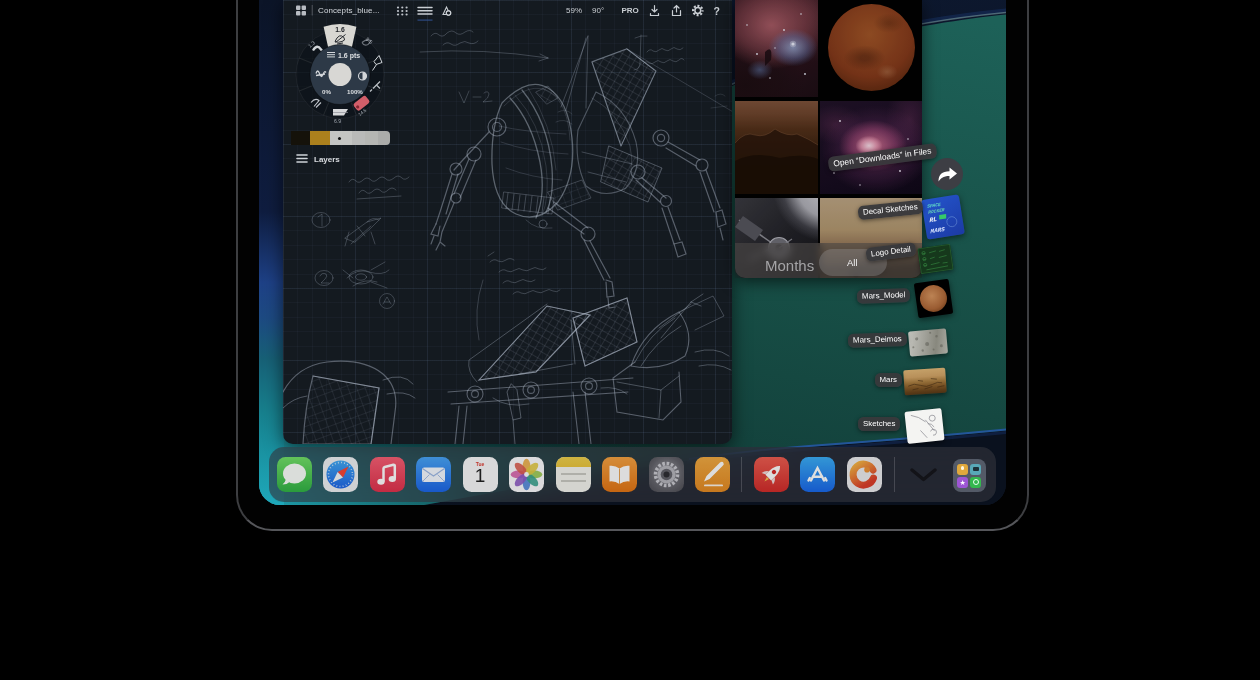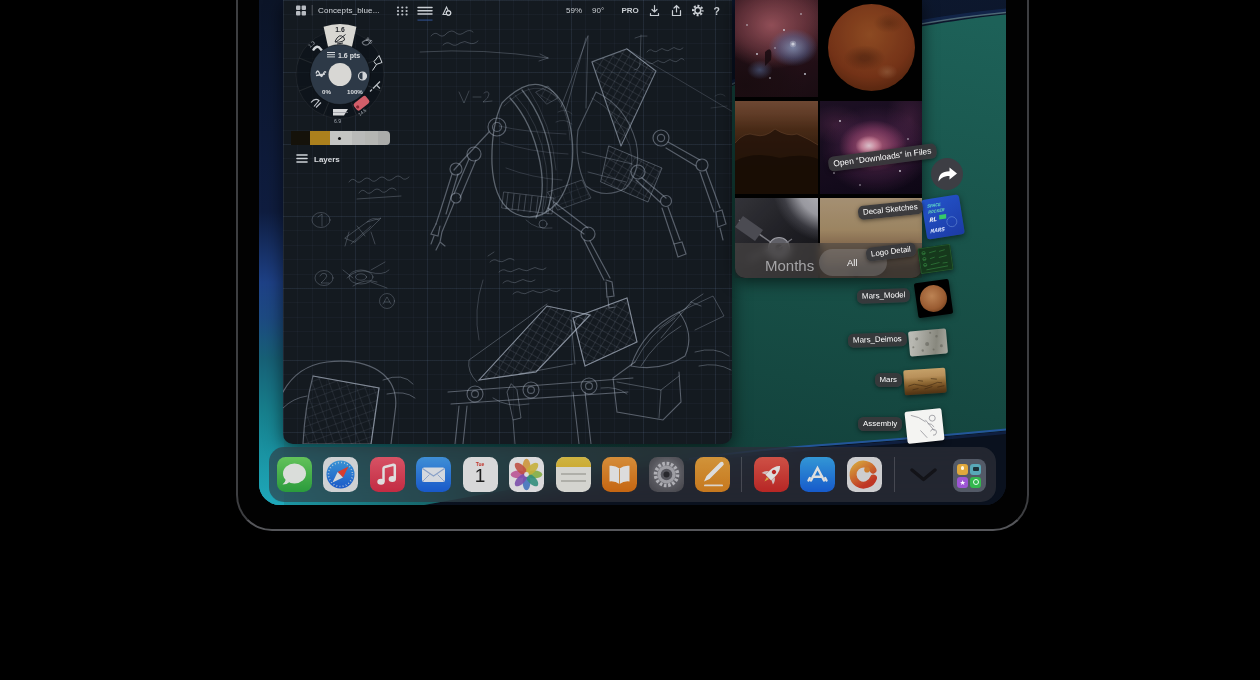--- a/index.html
+++ b/index.html
@@ -548,21 +548,21 @@
         <path d="M 18.5 9.5 L 26 15.5 L 18.5 21.5 L 18.5 18 C 12 18 9.5 20.5 7.5 23.5 C 7.5 16.5 11 13.6 18.5 13.3 Z" fill="#fff"></path>
       </svg>
     </div>
 
     <div class="dlabel" style="left:569px;top:149.5px;transform:rotate(-7.5deg);font-size:8.4px;">Open “Downloads” in Files</div>
     <div class="dlabel" style="left:599px;top:203px;transform:rotate(-6deg);">Decal Sketches</div>
     <div class="dlabel" style="left:607px;top:245px;transform:rotate(-7deg);">Logo Detail</div>
     <div class="dlabel" style="left:598px;top:288.5px;transform:rotate(-2deg);">Mars_Model</div>
     <div class="dlabel" style="left:589px;top:332.5px;transform:rotate(-2deg);">Mars_Deimos</div>
     <div class="dlabel" style="left:616px;top:372.5px;">Mars</div>
-    <div class="dlabel" style="left:599.5px;top:416.5px;">Assembly</div>
+    <div class="dlabel" style="left:599.5px;top:416.5px;">Sketches</div>
 
     <div id="dock"></div>
     <div class="dsep" style="left:482.5px;"></div>
     <div class="dsep" style="left:635.5px;"></div>
     <svg class="abs" style="left:651px;top:468px" width="27" height="14" viewBox="0 0 27 14">
       <polyline points="2,2 13.5,11.5 25,2" fill="none" stroke="#131318" stroke-width="3.4" stroke-linecap="round" stroke-linejoin="round"></polyline>
     </svg>
 
     <div class="dicon" style="left:18px;background:linear-gradient(#6ee163,#2cb441);">
       <svg width="35" height="35" viewBox="0 0 35 35">

